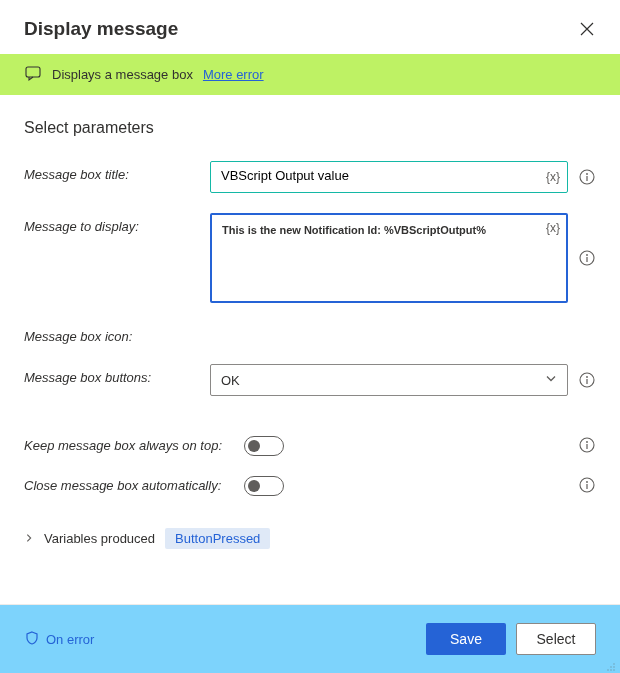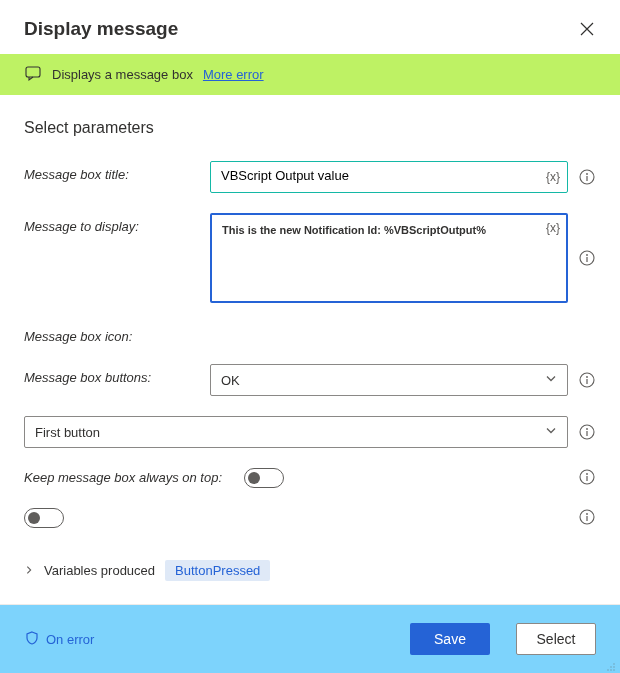--- a/index.html
+++ b/index.html
@@ -36,21 +36,21 @@
     .toggle .knob { width: 12px; height: 12px; background: #605e5c; border-radius: 50%; position: absolute; top: 3px; left: 3px; }
     .toggle-row .form-label { padding-top: 2px; width: 220px; }
     .toggle-row .form-control { flex: 0 0 auto; }
     .toggle-row .spacer { flex: 1; }
 
     .vars-row { display: flex; align-items: center; gap: 10px; padding: 12px 0 0 0; font-size: 13px; }
     .var-badge { background: #dfe9f7; color: #2563d6; padding: 3px 10px; border-radius: 2px; font-size: 13px; cursor: pointer; }
 
     .footer { position: absolute; left: 0; right: 0; bottom: 0; border-top: 1px solid #edebe9; padding: 18px 24px; display: flex; align-items: center; justify-content: space-between; background: #7dd3fc; }
     .on-error { display: flex; align-items: center; gap: 6px; color: #2563d6; font-size: 13px; cursor: pointer; }
-    .footer-buttons { display: flex; gap: 26px; }
+    .footer-buttons { display: flex; gap: 10px; }
     .btn { min-width: 80px; height: 32px; border-radius: 2px; font-size: 14px; cursor: pointer; display: flex; align-items: center; justify-content: center; padding: 0 18px; }
     .btn-primary { background: #2563d6; color: #fff; border: none; }
     .btn-secondary { background: #fff; color: #323130; border: 1px solid #8a8886; }
 
     .resize-grip { position: absolute; right: 4px; bottom: 4px; width: 10px; height: 10px; opacity: .4; }
   </style>
 </head>
 <body>
 
 <div class="header">
@@ -129,55 +129,39 @@
         <svg width="16" height="16" viewBox="0 0 16 16">
             <circle cx="8" cy="8" r="7" stroke="#605e5c" stroke-width="1.1" fill="none"></circle>
             <circle cx="8" cy="5" r="0.9" fill="#605e5c"></circle>
             <rect x="7.4" y="7" width="1.2" height="5" fill="#605e5c"></rect>
           </svg>
       </span>
     </div>
   </div>
 
   <div class="form-row">
-    <div class="form-control-wrap">
-      <div class="form-control select-input">
-        <span>First button</span>
-        <span class="chev">
-          <svg width="12" height="12" viewBox="0 0 12 12">
-              <path d="M2 4 L6 8 L10 4" stroke="#605e5c" stroke-width="1.3" fill="none"></path>
-            </svg>
-        </span>
-      </div>
-      <span class="info-icon">
-        <svg width="16" height="16" viewBox="0 0 16 16">
-            <circle cx="8" cy="8" r="7" stroke="#605e5c" stroke-width="1.1" fill="none"></circle>
-            <circle cx="8" cy="5" r="0.9" fill="#605e5c"></circle>
-            <rect x="7.4" y="7" width="1.2" height="5" fill="#605e5c"></rect>
-          </svg>
-      </span>
-    </div>
   </div>
 
   <div class="form-row toggle-row">
     <div class="form-label">Keep message box always on top:</div>
     <div class="form-control toggle">
         <div class="knob"></div>
       </div>
     <div class="spacer"></div>
     <span class="info-icon">
       <svg width="16" height="16" viewBox="0 0 16 16">
           <circle cx="8" cy="8" r="7" stroke="#605e5c" stroke-width="1.1" fill="none"></circle>
           <circle cx="8" cy="5" r="0.9" fill="#605e5c"></circle>
           <rect x="7.4" y="7" width="1.2" height="5" fill="#605e5c"></rect>
         </svg>
     </span>
   </div>
 
   <div class="form-row toggle-row">
+    <div class="form-label">Close message box automatically:</div>
     <div class="form-control toggle">
         <div class="knob"></div>
       </div>
     <div class="spacer"></div>
     <span class="info-icon">
       <svg width="16" height="16" viewBox="0 0 16 16">
           <circle cx="8" cy="8" r="7" stroke="#605e5c" stroke-width="1.1" fill="none"></circle>
           <circle cx="8" cy="5" r="0.9" fill="#605e5c"></circle>
           <rect x="7.4" y="7" width="1.2" height="5" fill="#605e5c"></rect>
         </svg>

